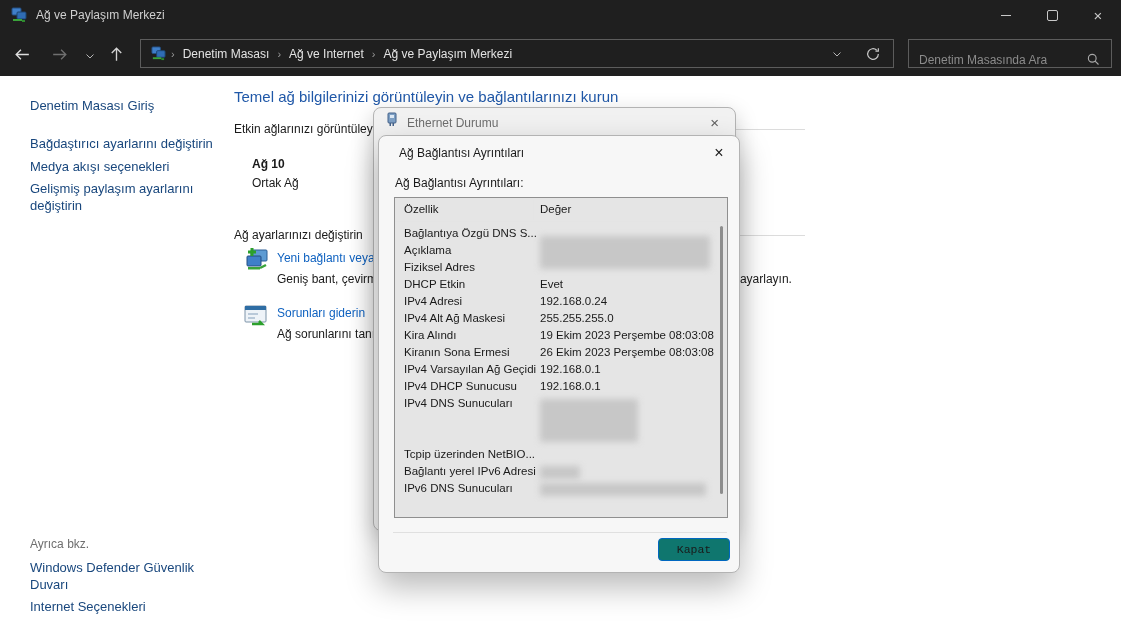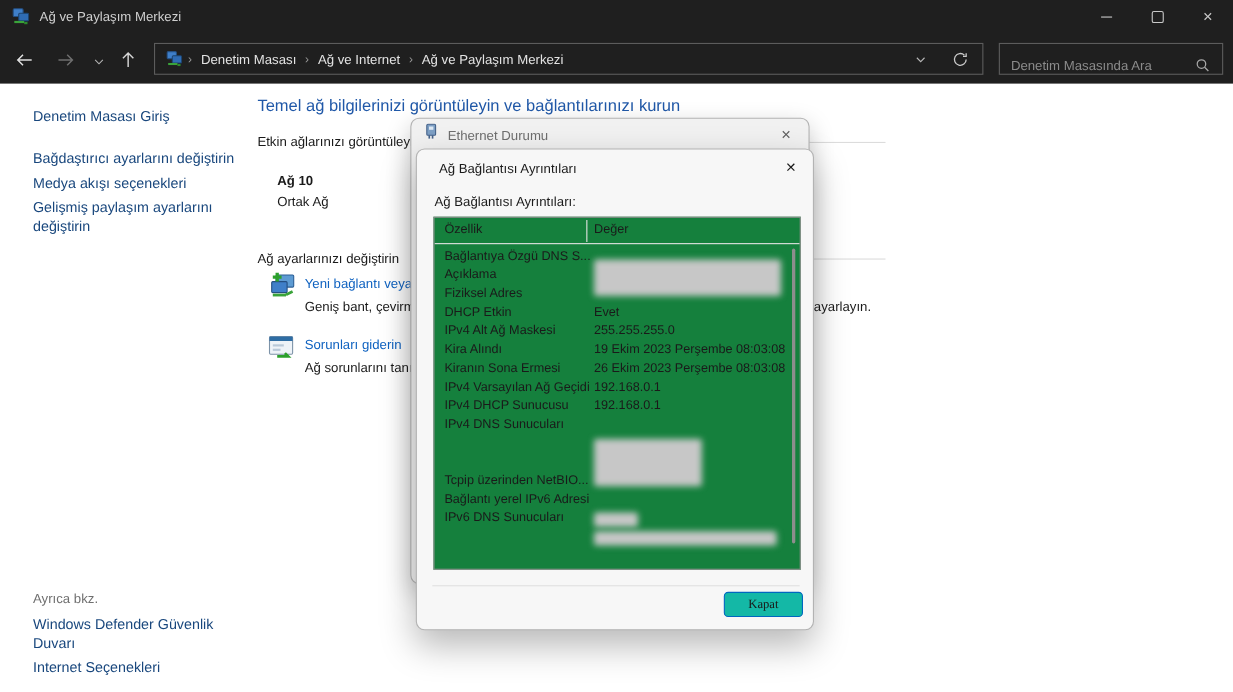--- a/index.html
+++ b/index.html
@@ -67,41 +67,41 @@
   .eth-close{margin-left:auto;color:#5f5f5f;font-size:15px;line-height:1;padding:2px 4px}
 
   
   .dlg-det{position:absolute;left:378px;top:135px;width:362px;height:438px;background:#f7f7f7;
            border:1px solid #b3b3b3;border-radius:8px;box-sizing:border-box;
            box-shadow:0 14px 32px rgba(0,0,0,.28);z-index:7}
   .det-title{position:absolute;left:20px;top:10px;font-size:12px;color:#1a1a1a}
   .det-close{position:absolute;right:8px;top:5px;width:24px;height:24px;color:#1a1a1a;
              font-size:16px;text-align:center;line-height:24px;cursor:pointer}
   .det-label{position:absolute;left:16px;top:40px;font-size:12px;color:#1a1a1a}
-  .lv{position:absolute;left:15px;top:61px;width:334px;height:321px;background:#15803d;
+  .lv{position:absolute;left:15px;top:61px;width:334px;height:321px;background:#e5e5e5;
       border:1px solid #8f8f8f;box-sizing:border-box;overflow:hidden}
   .lv-head{position:absolute;left:0;top:0;right:0;height:24px;font-size:11.5px;color:#1a1a1a}
   .lv-head .c1{position:absolute;left:9px;top:5px}
   .lv-head .c2{position:absolute;left:145px;top:5px}
   .lv-head-underline{position:absolute;left:0;right:0;top:23px;height:1px;background:#e4e4e4}
   .lv-head-sep{position:absolute;left:138px;top:2px;height:20px;width:1px;background:#e4e4e4}
   .lv-rows{position:absolute;left:0;top:27px;right:0;bottom:0;font-size:11.5px;color:#1a1a1a}
   .lv-row{height:17px;line-height:17px;position:relative;white-space:nowrap}
   .lv-row .p{position:absolute;left:9px}
   .lv-row .v{position:absolute;left:145px}
   .lv-scroll{position:absolute;right:4px;top:28px;height:268px;width:3px;background:#8d8d8d;border-radius:2px}
   .blob{position:absolute;background:#c7c7c7;filter:blur(3px);border-radius:2px}
   .blob-a{left:145px;top:38px;width:170px;height:33px}
   .blob-b{left:145px;top:201px;width:98px;height:43px}
   .blob-c{left:145px;top:268px;width:40px;height:13px}
   .blob-d{left:145px;top:285px;width:166px;height:13px}
   .det-sep{position:absolute;left:14px;right:12px;top:396px;height:1px;background:#e0e0e0}
-  .btn-kapat{position:absolute;left:279px;top:402px;width:72px;height:23px;background:#14b8a6;
+  .btn-kapat{position:absolute;left:279px;top:402px;width:72px;height:23px;background:#0f766e;
              border:1px solid #0067c0;border-radius:4px;font-size:11.5px;color:#1a1a1a;
-             font-family:Liberation Serif, serif;cursor:pointer}
+             font-family:Liberation Mono, monospace;cursor:pointer}
 </style>
 </head>
 <body>
 
 <div class="titlebar">
   <span class="app-icon">
     <svg width="16" height="16" viewBox="0 0 16 16">
       <rect x="1" y="1" width="9" height="7" rx="1" fill="#3f7fc9" stroke="#244f82"></rect>
       <rect x="6" y="5" width="9" height="7" rx="1" fill="#2f6cb4" stroke="#1d4570"></rect>
       <rect x="2" y="12" width="9" height="2" fill="#3aa33a"></rect>
@@ -278,20 +278,24 @@
         </div>
         <div class="lv-row">
           <span class="p">Fiziksel Adres</span>
           <span class="v"></span>
         </div>
         <div class="lv-row">
           <span class="p">DHCP Etkin</span>
           <span class="v">Evet</span>
         </div>
         <div class="lv-row">
+          <span class="p">IPv4 Adresi</span>
+          <span class="v">192.168.0.24</span>
+        </div>
+        <div class="lv-row">
           <span class="p">IPv4 Alt Ağ Maskesi</span>
           <span class="v">255.255.255.0</span>
         </div>
         <div class="lv-row">
           <span class="p">Kira Alındı</span>
           <span class="v">19 Ekim 2023 Perşembe 08:03:08</span>
         </div>
         <div class="lv-row">
           <span class="p">Kiranın Sona Ermesi</span>
           <span class="v">26 Ekim 2023 Perşembe 08:03:08</span>

